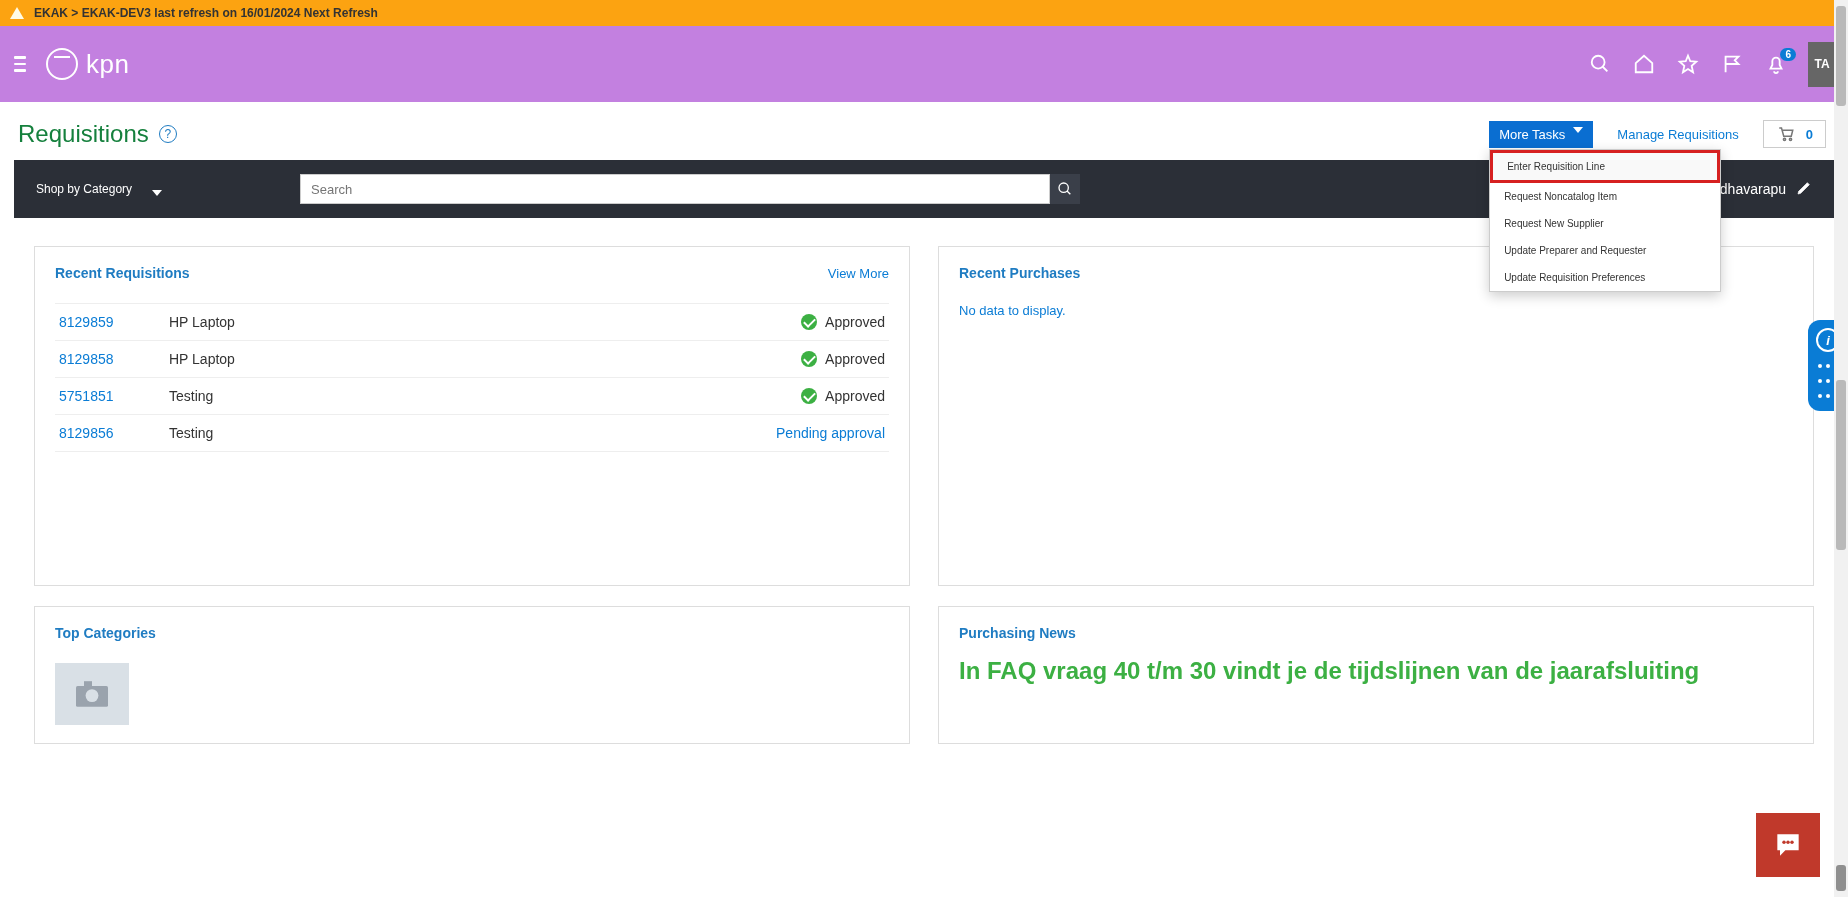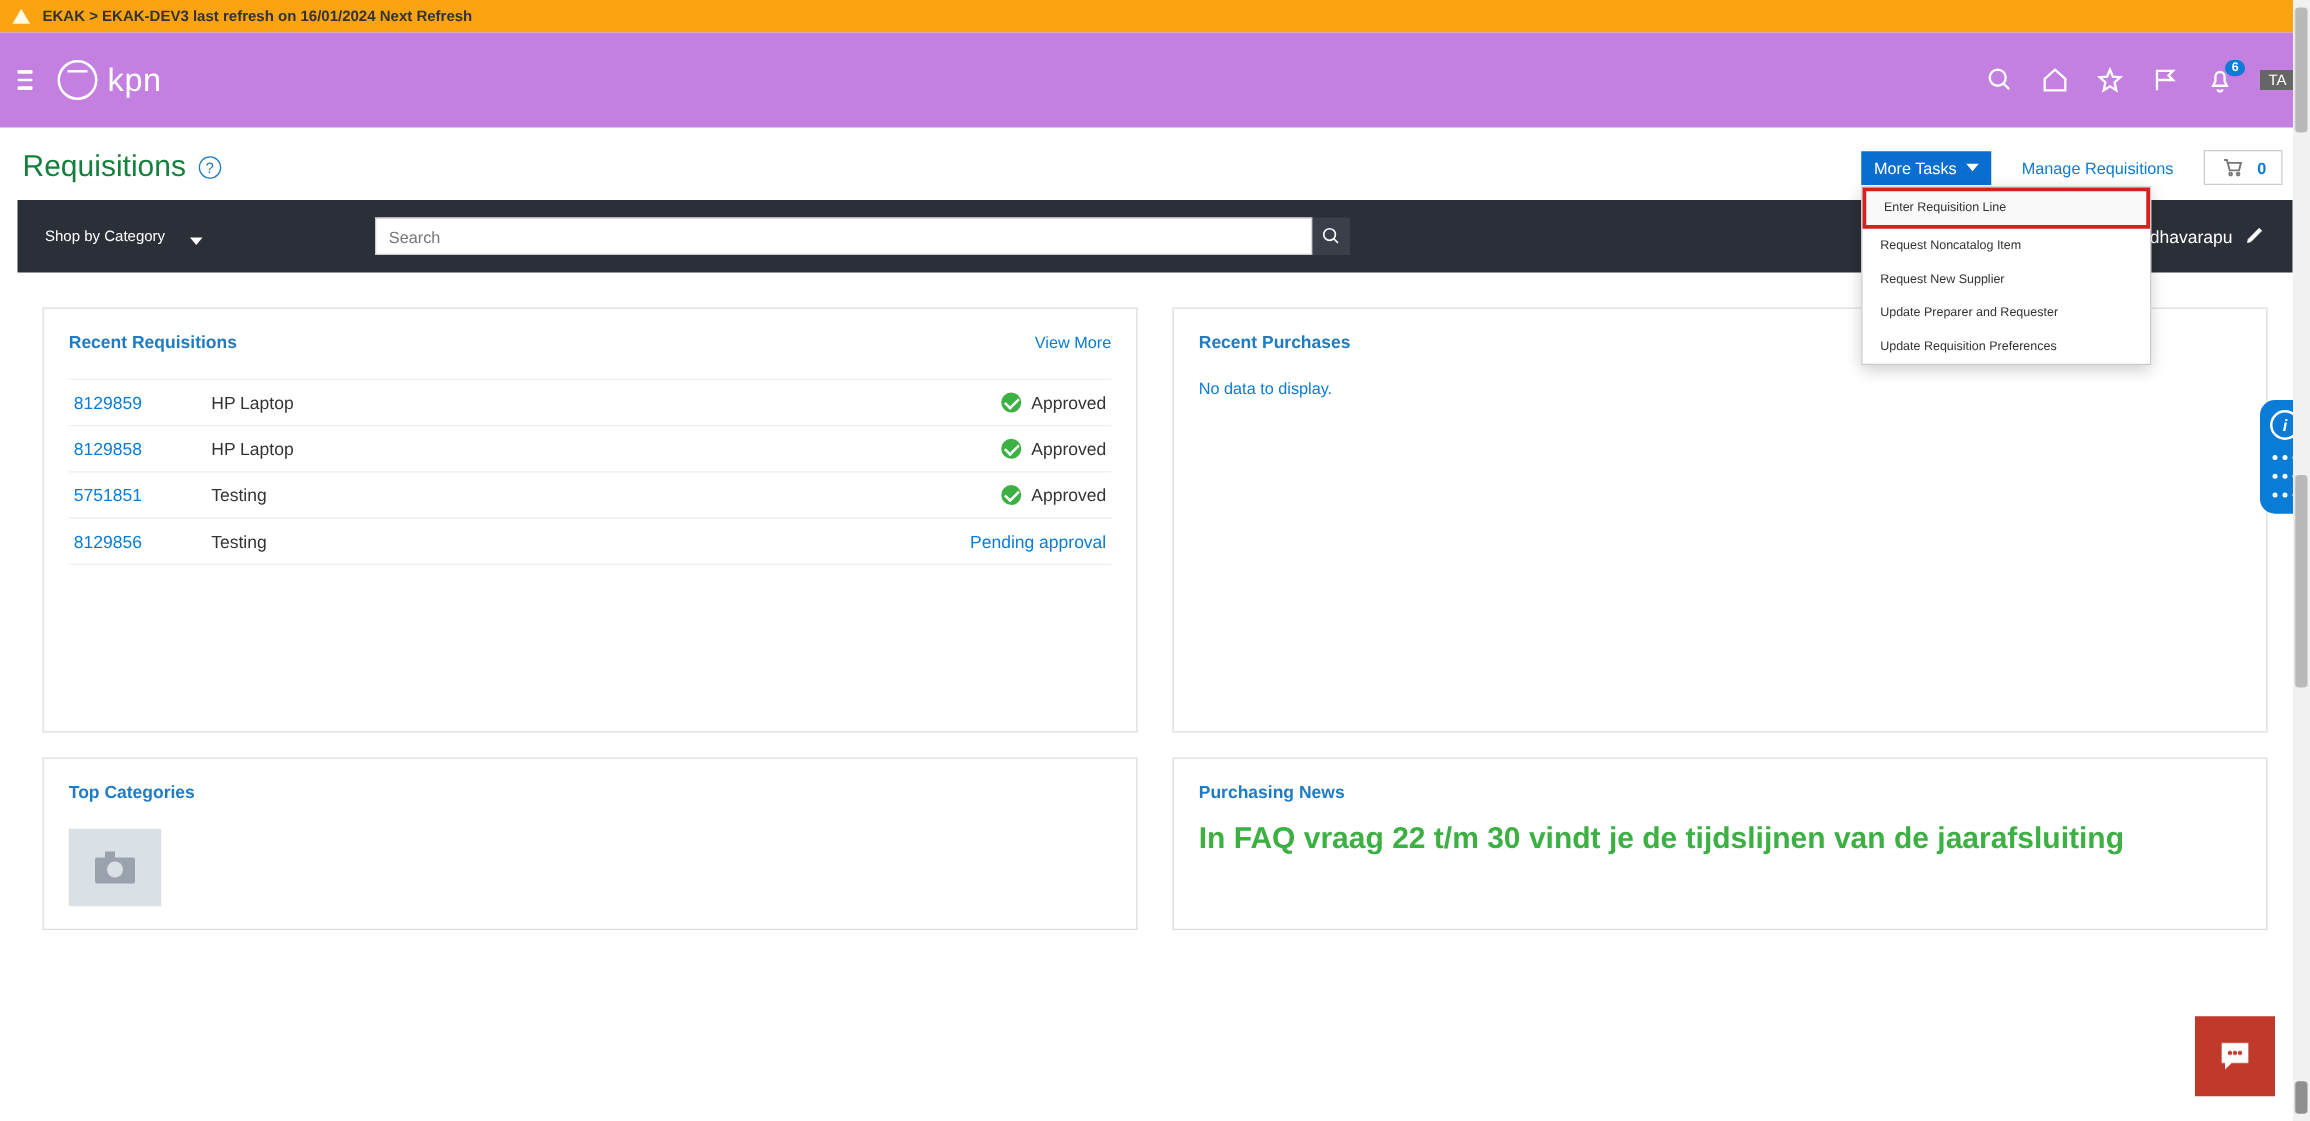--- a/index.html
+++ b/index.html
@@ -60,40 +60,40 @@
   .brand-text { font-size: 26px; font-weight: 400; letter-spacing: 0.5px; }
   .app-header .right { display: flex; align-items: center; gap: 20px; color:#fff; }
   .hdr-icon { width:24px; height:24px; cursor:pointer; display:flex; align-items:center; justify-content:center; position:relative; }
   .hdr-icon svg { stroke:#fff; fill:none; stroke-width:2; }
   .badge {
     position:absolute; top:-4px; right:-8px;
     background:#0a7cd5; color:#fff; font-size:10px; font-weight:700;
     border-radius:8px; padding:1px 5px;
   }
   .avatar {
-    width:28px; height:16px; background:#666; color:#fff;
+    width:28px; height:45px; background:#666; color:#fff;
     display:flex; align-items:center; justify-content:center;
-    font-size:12px; font-weight:400; cursor:pointer;
+    font-size:12px; font-weight:700; cursor:pointer;
   }
   
   .title-row {
     display:flex; align-items:center; justify-content:space-between;
     padding: 18px 22px 12px 18px;
   }
   .title-row .left { display:flex; align-items:center; gap:10px; }
   .page-title { color:#15803d; font-size:24px; font-weight:400; }
   .help-circ {
     width:18px; height:18px; border:1.5px solid #1f7cc2; border-radius:50%;
     color:#1f7cc2; font-size:12px; display:flex; align-items:center; justify-content:center;
     cursor:pointer;
   }
   .title-row .right { display:flex; align-items:center; gap:24px; position:relative; }
   .more-tasks-btn {
     background:#0a6ed1; color:#fff; font-size:13px;
-    padding:6px 10px; cursor:pointer; display:flex; align-items:center; gap:8px;
+    padding:6px 10px; cursor:pointer; display:flex; align-items:flex-start; gap:8px;
   }
   .more-tasks-btn .caret {
     width:0;height:0;border-left:5px solid transparent;border-right:5px solid transparent;border-top:6px solid #fff;
   }
   .link-blue { color:#0a7cd5; font-size:13px; cursor:pointer; text-decoration:none; }
   .cart-box {
     border:1px solid #ccc; padding:4px 12px; display:flex; align-items:center; gap:10px;
     cursor:pointer;
   }
   .cart-box svg { stroke:#777; fill:none; stroke-width:2; }
@@ -378,21 +378,21 @@
       <svg width="40" height="32" viewBox="0 0 24 20">
         <rect x="2" y="5" width="20" height="13" rx="1"></rect>
           <circle cx="12" cy="11" r="4" fill="#d9e0e6"></circle>
           <rect x="7" y="2" width="5" height="4"></rect>
       </svg>
     </div>
   </div>
 
   <div class="lower-panel">
     <span class="panel-title">Purchasing News</span>
-    <div class="news-head">In FAQ vraag 22 t/m 30 vindt je de tijdslijnen van de jaarafsluiting</div>
+    <div class="news-head">In FAQ vraag 40 t/m 30 vindt je de tijdslijnen van de jaarafsluiting</div>
   </div>
 </div>
 
 <div class="float-help">
   <div class="info">i</div>
   <div class="dots">
     <div><span></span><span></span><span></span></div>
     <div><span></span><span></span><span></span></div>
     <div><span></span><span></span><span></span></div>
   </div>

